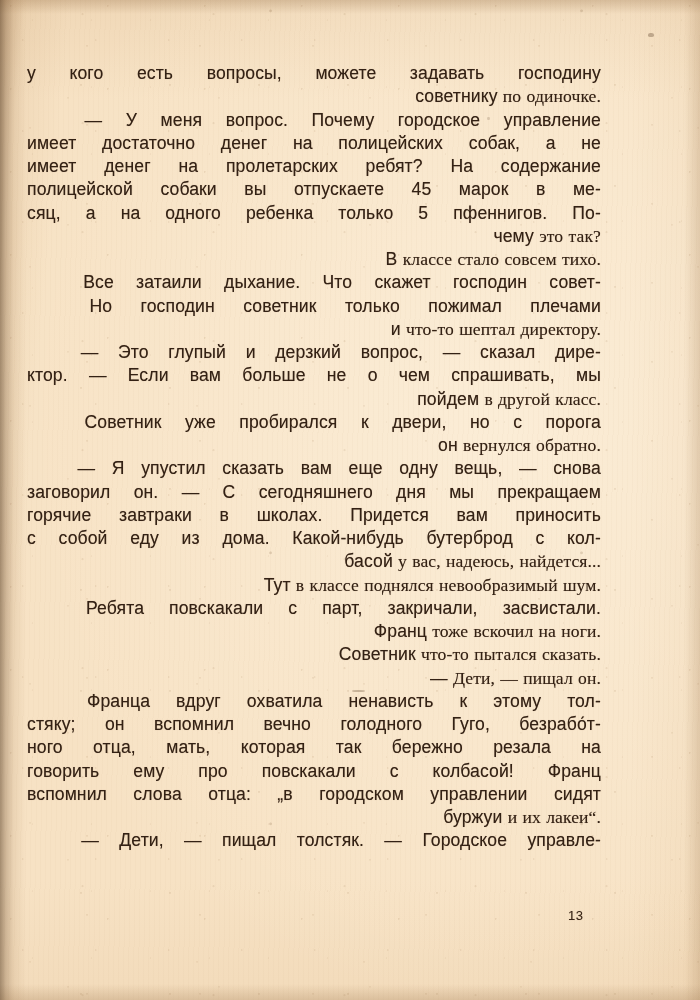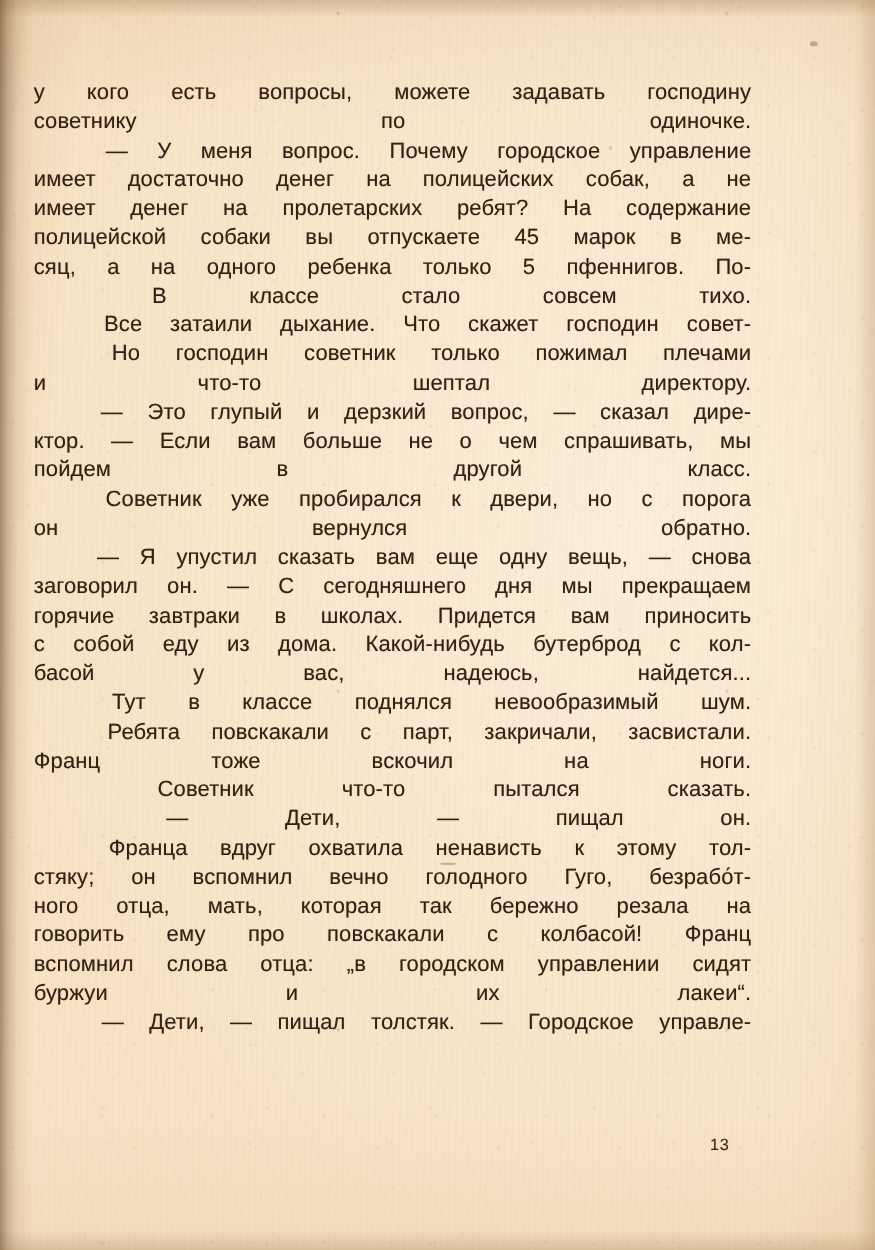--- a/index.html
+++ b/index.html
@@ -111,24 +111,25 @@
     white-space: pre;
     text-shadow: 0 0 0.7px rgba(60,36,18,0.40);
   }
 
   
   .line.just {
     justify-content: space-between;
   }
   
   .line.flush {
-    justify-content: space-between;
+    justify-content: flex-end;
   }
   .line.flush .w + .w {
     margin-left: 0.30em;
+    font-family: Liberation Serif, serif;
   }
 
   
   .indent {
     display: inline-block;
     width: 34px;
     flex: 0 0 34px;
   }
 
   .w {
@@ -176,20 +177,21 @@
   <div class="speck s6"></div>
 
   <div class="textblock" id="textblock">
       <div class="line just"><span class="w">у</span><span class="w">кого</span><span class="w">есть</span><span class="w">вопросы,</span><span class="w">можете</span><span class="w">задавать</span><span class="w">господину</span></div>
       <div class="line flush"><span class="w">советнику</span><span class="w">по</span><span class="w">одиночке.</span></div>
       <div class="line just"><span class="indent"></span><span class="w">—</span><span class="w">У</span><span class="w">меня</span><span class="w">вопрос.</span><span class="w">Почему</span><span class="w">городское</span><span class="w">управление</span></div>
       <div class="line just"><span class="w">имеет</span><span class="w">достаточно</span><span class="w">денег</span><span class="w">на</span><span class="w">полицейских</span><span class="w">собак,</span><span class="w">а</span><span class="w">не</span></div>
       <div class="line just"><span class="w">имеет</span><span class="w">денег</span><span class="w">на</span><span class="w">пролетарских</span><span class="w">ребят?</span><span class="w">На</span><span class="w">содержание</span></div>
       <div class="line just"><span class="w">полицейской</span><span class="w">собаки</span><span class="w">вы</span><span class="w">отпускаете</span><span class="w">45</span><span class="w">марок</span><span class="w">в</span><span class="w">ме-</span></div>
       <div class="line just"><span class="w">сяц,</span><span class="w">а</span><span class="w">на</span><span class="w">одного</span><span class="w">ребенка</span><span class="w">только</span><span class="w">5</span><span class="w">пфеннигов.</span><span class="w">По-</span></div>
+      <div class="line flush"><span class="w">чему</span><span class="w">это</span><span class="w">так?</span></div>
       <div class="line flush"><span class="indent"></span><span class="w">В</span><span class="w">классе</span><span class="w">стало</span><span class="w">совсем</span><span class="w">тихо.</span></div>
       <div class="line just"><span class="indent"></span><span class="w">Все</span><span class="w">затаили</span><span class="w">дыхание.</span><span class="w">Что</span><span class="w">скажет</span><span class="w">господин</span><span class="w">совет-</span></div>
       <div class="line just"><span class="indent"></span><span class="w">Но</span><span class="w">господин</span><span class="w">советник</span><span class="w">только</span><span class="w">пожимал</span><span class="w">плечами</span></div>
       <div class="line flush"><span class="w">и</span><span class="w">что-то</span><span class="w">шептал</span><span class="w">директору.</span></div>
       <div class="line just"><span class="indent"></span><span class="w">—</span><span class="w">Это</span><span class="w">глупый</span><span class="w">и</span><span class="w">дерзкий</span><span class="w">вопрос,</span><span class="w">—</span><span class="w">сказал</span><span class="w">дире-</span></div>
       <div class="line just"><span class="w">ктор.</span><span class="w">—</span><span class="w">Если</span><span class="w">вам</span><span class="w">больше</span><span class="w">не</span><span class="w">о</span><span class="w">чем</span><span class="w">спрашивать,</span><span class="w">мы</span></div>
       <div class="line flush"><span class="w">пойдем</span><span class="w">в</span><span class="w">другой</span><span class="w">класс.</span></div>
       <div class="line just"><span class="indent"></span><span class="w">Советник</span><span class="w">уже</span><span class="w">пробирался</span><span class="w">к</span><span class="w">двери,</span><span class="w">но</span><span class="w">с</span><span class="w">порога</span></div>
       <div class="line flush"><span class="w">он</span><span class="w">вернулся</span><span class="w">обратно.</span></div>
       <div class="line just"><span class="indent"></span><span class="w">—</span><span class="w">Я</span><span class="w">упустил</span><span class="w">сказать</span><span class="w">вам</span><span class="w">еще</span><span class="w">одну</span><span class="w">вещь,</span><span class="w">—</span><span class="w">снова</span></div>

